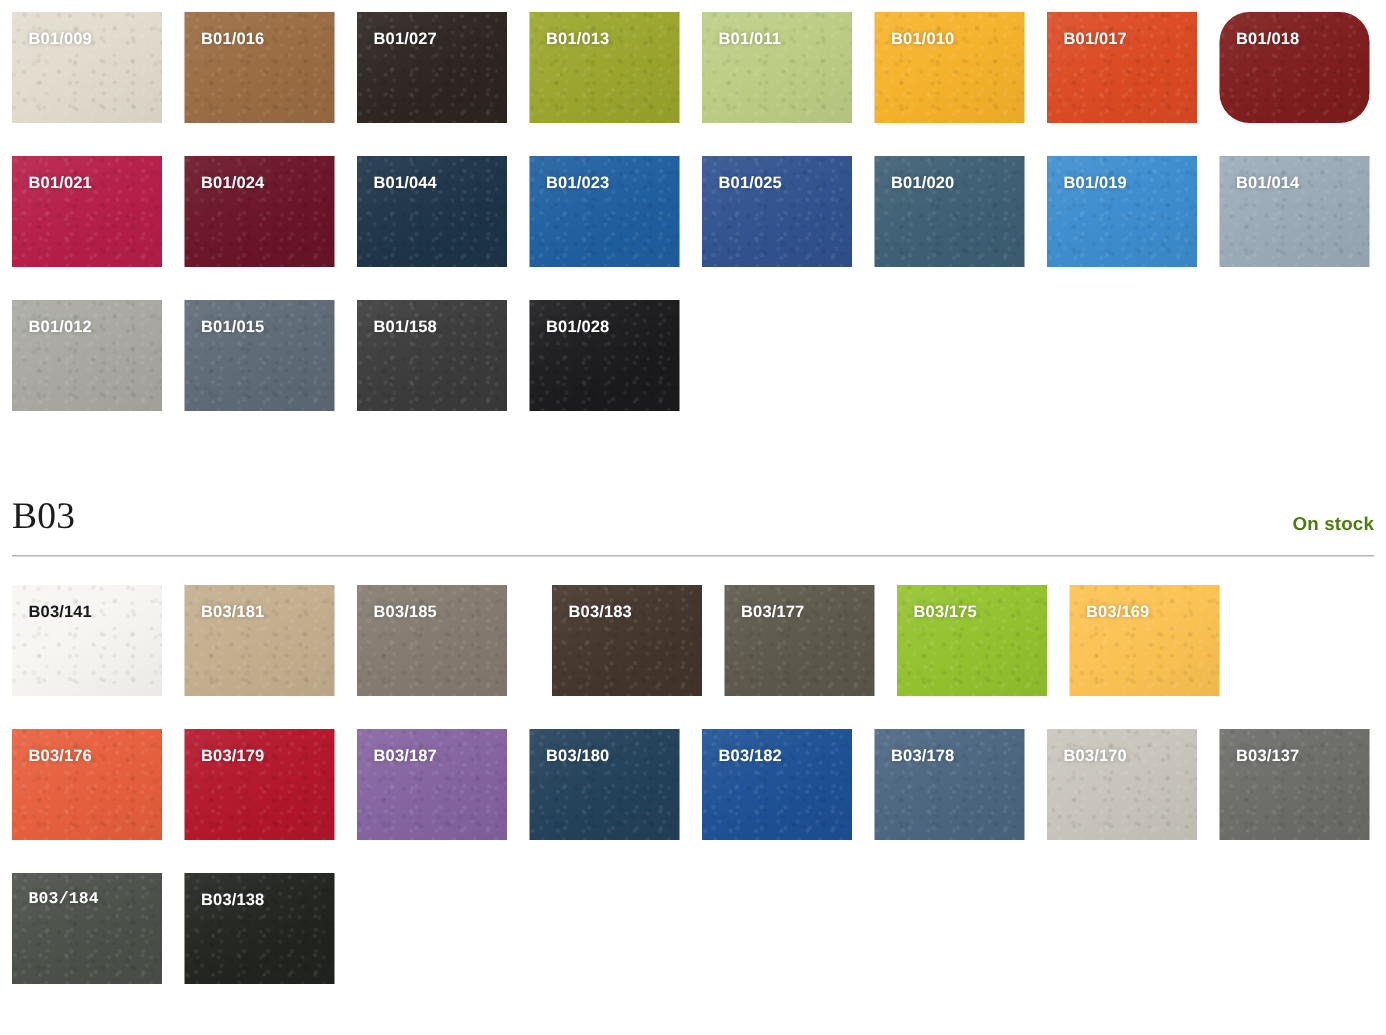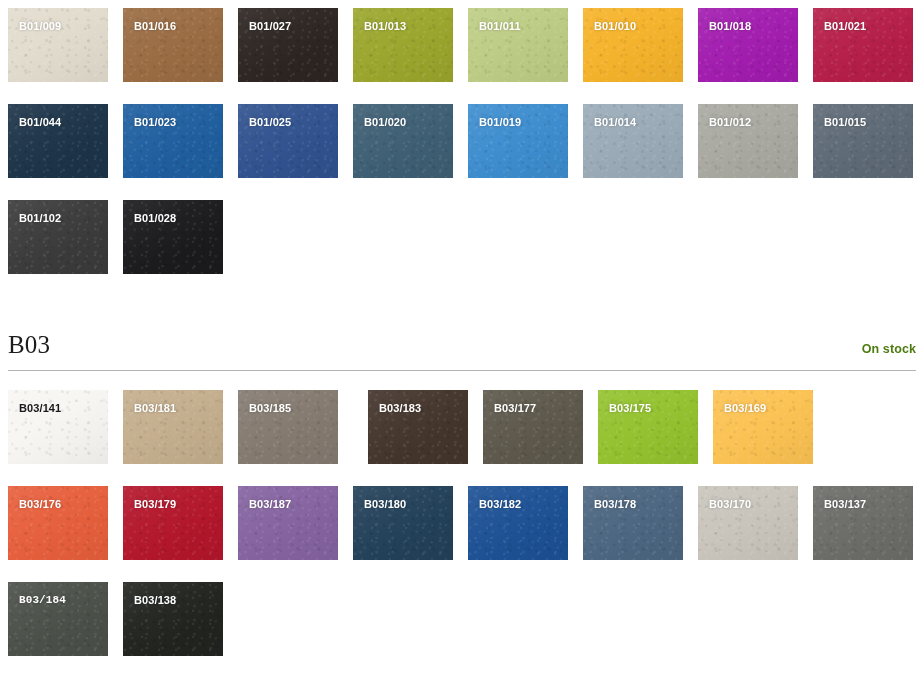--- a/index.html
+++ b/index.html
@@ -153,26 +153,32 @@
         </div>
         <div class="swatch" style="background-color: rgb(154, 166, 44);">
           <span class="swatch-label">B01/013</span>
         </div>
         <div class="swatch" style="background-color: rgb(189, 205, 132);">
           <span class="swatch-label">B01/011</span>
         </div>
         <div class="swatch" style="background-color: rgb(246, 179, 42);">
           <span class="swatch-label">B01/010</span>
         </div>
-        <div class="swatch" style="background-color: #a21caf;">
+        <div class="swatch" style="background-color: rgb(220, 74, 35);">
+          <span class="swatch-label">B01/017</span>
+        </div>
+        <div class="swatch" style="background-color: #7f1d1d; border-radius: 20px;">
           <span class="swatch-label">B01/018</span>
         </div>
         <div class="swatch" style="background-color: rgb(182, 30, 72);">
           <span class="swatch-label">B01/021</span>
         </div>
+        <div class="swatch" style="background-color: rgb(107, 20, 40);">
+          <span class="swatch-label">B01/024</span>
+        </div>
         <div class="swatch" style="background-color: rgb(29, 52, 73);">
           <span class="swatch-label">B01/044</span>
         </div>
         <div class="swatch" style="background-color: rgb(31, 95, 160);">
           <span class="swatch-label">B01/023</span>
         </div>
         <div class="swatch" style="background-color: rgb(48, 82, 143);">
           <span class="swatch-label">B01/025</span>
         </div>
         <div class="swatch" style="background-color: rgb(62, 95, 116);">
@@ -184,21 +190,21 @@
         <div class="swatch" style="background-color: rgb(154, 171, 184);">
           <span class="swatch-label">B01/014</span>
         </div>
         <div class="swatch" style="background-color: rgb(169, 169, 162);">
           <span class="swatch-label">B01/012</span>
         </div>
         <div class="swatch" style="background-color: rgb(94, 106, 118);">
           <span class="swatch-label">B01/015</span>
         </div>
         <div class="swatch" style="background-color: rgb(59, 59, 59);">
-          <span class="swatch-label">B01/102</span>
+          <span class="swatch-label">B01/158</span>
         </div>
         <div class="swatch" style="background-color: rgb(27, 27, 29);">
           <span class="swatch-label">B01/028</span>
         </div>
       </div>
   </section>
 
   <section class="section-b03">
     <div class="group-header">
       <h2 class="group-title">B03</h2>

